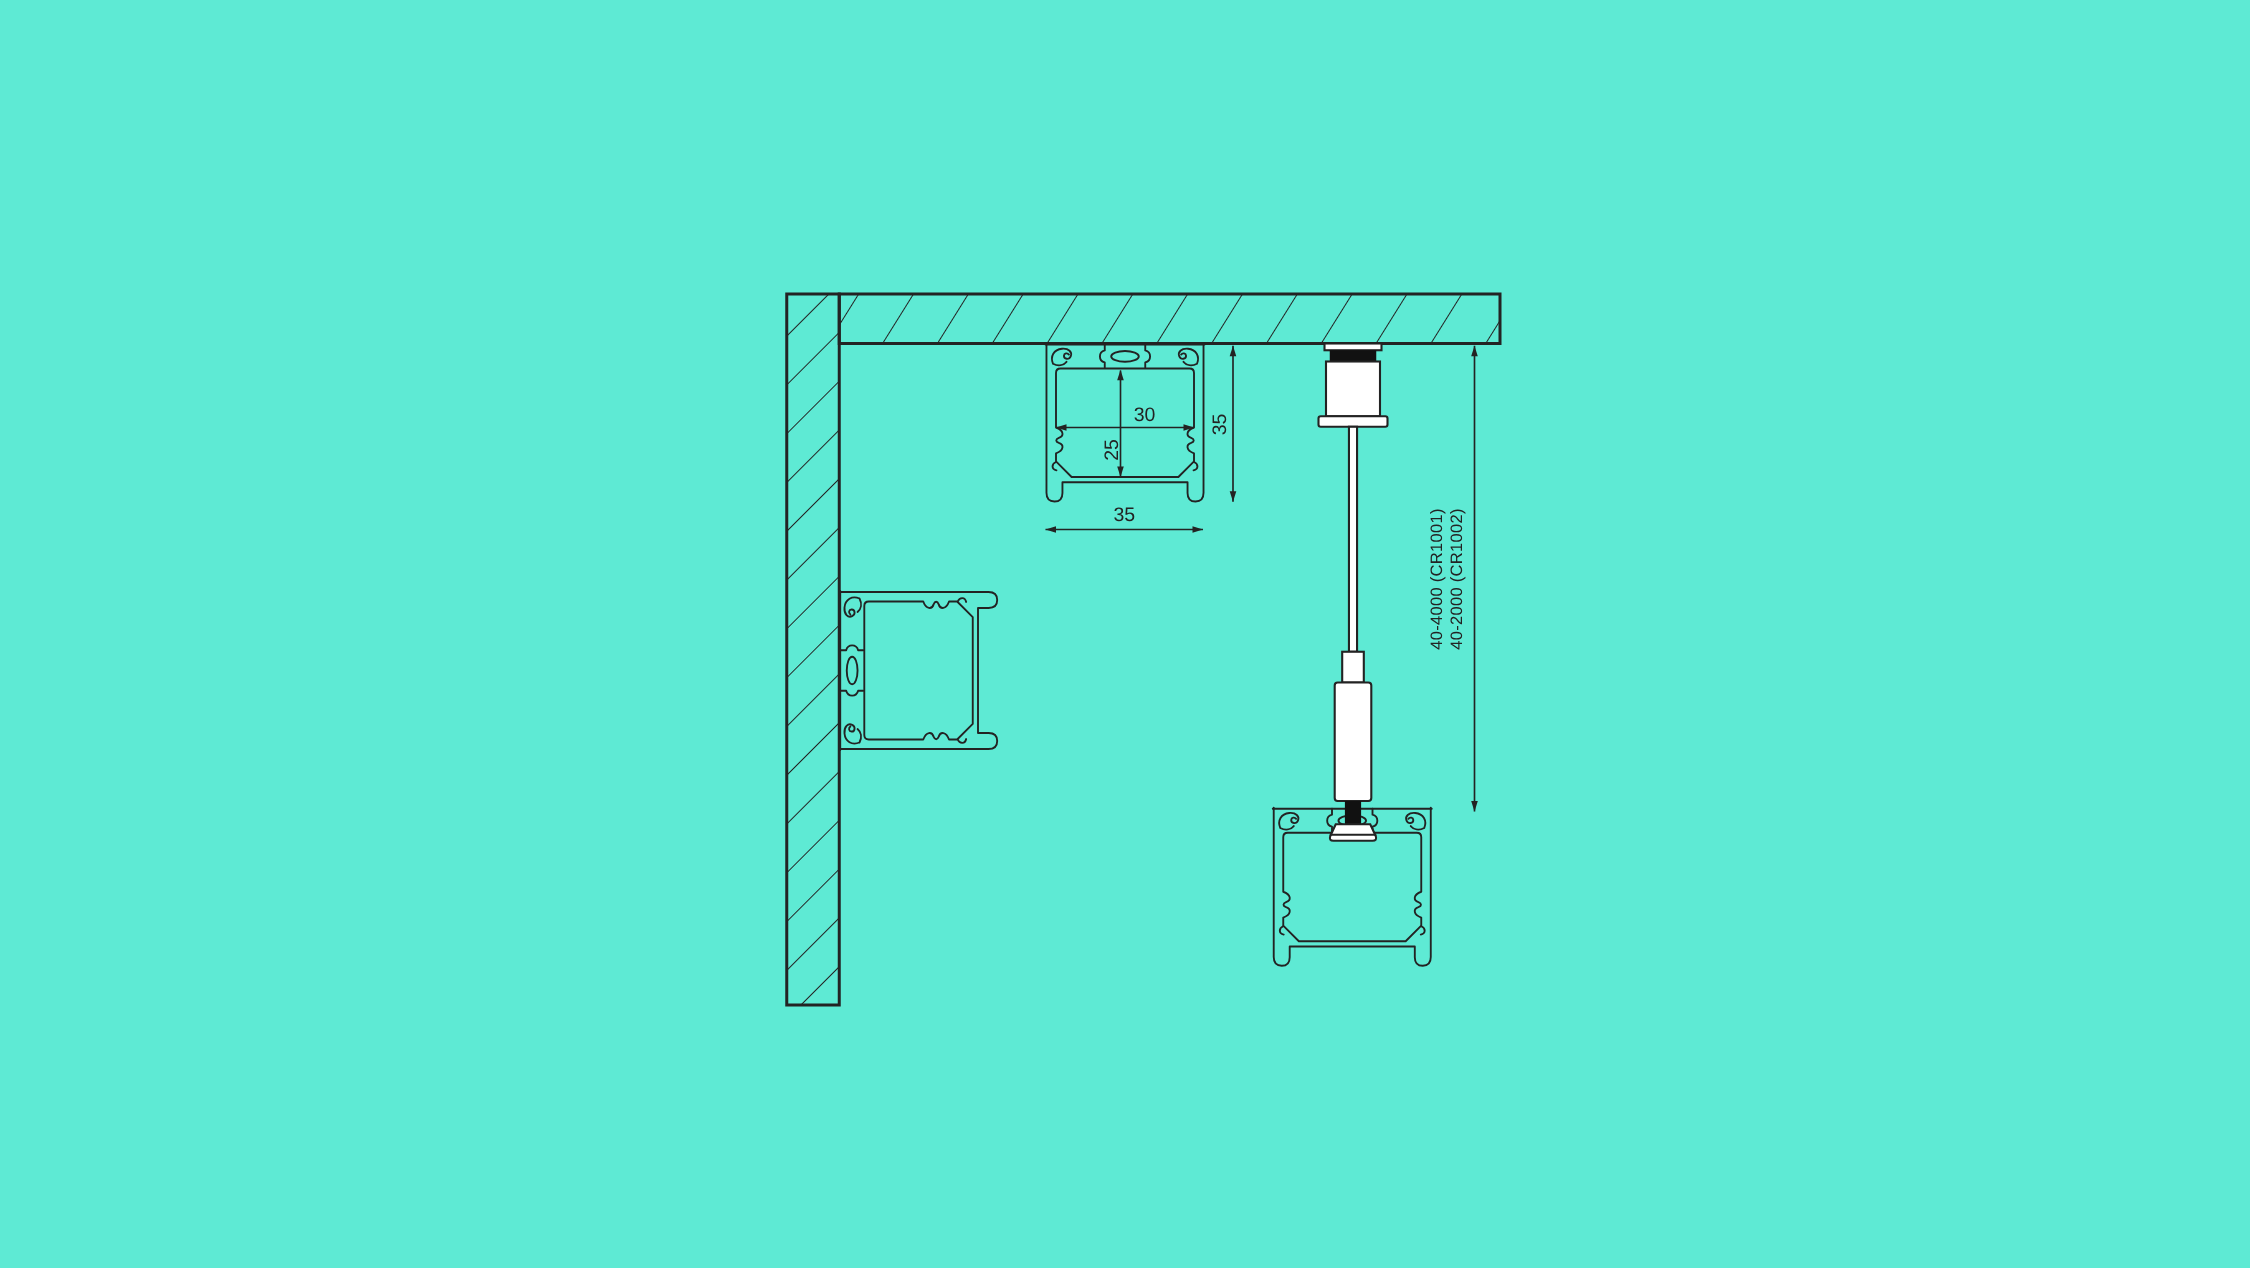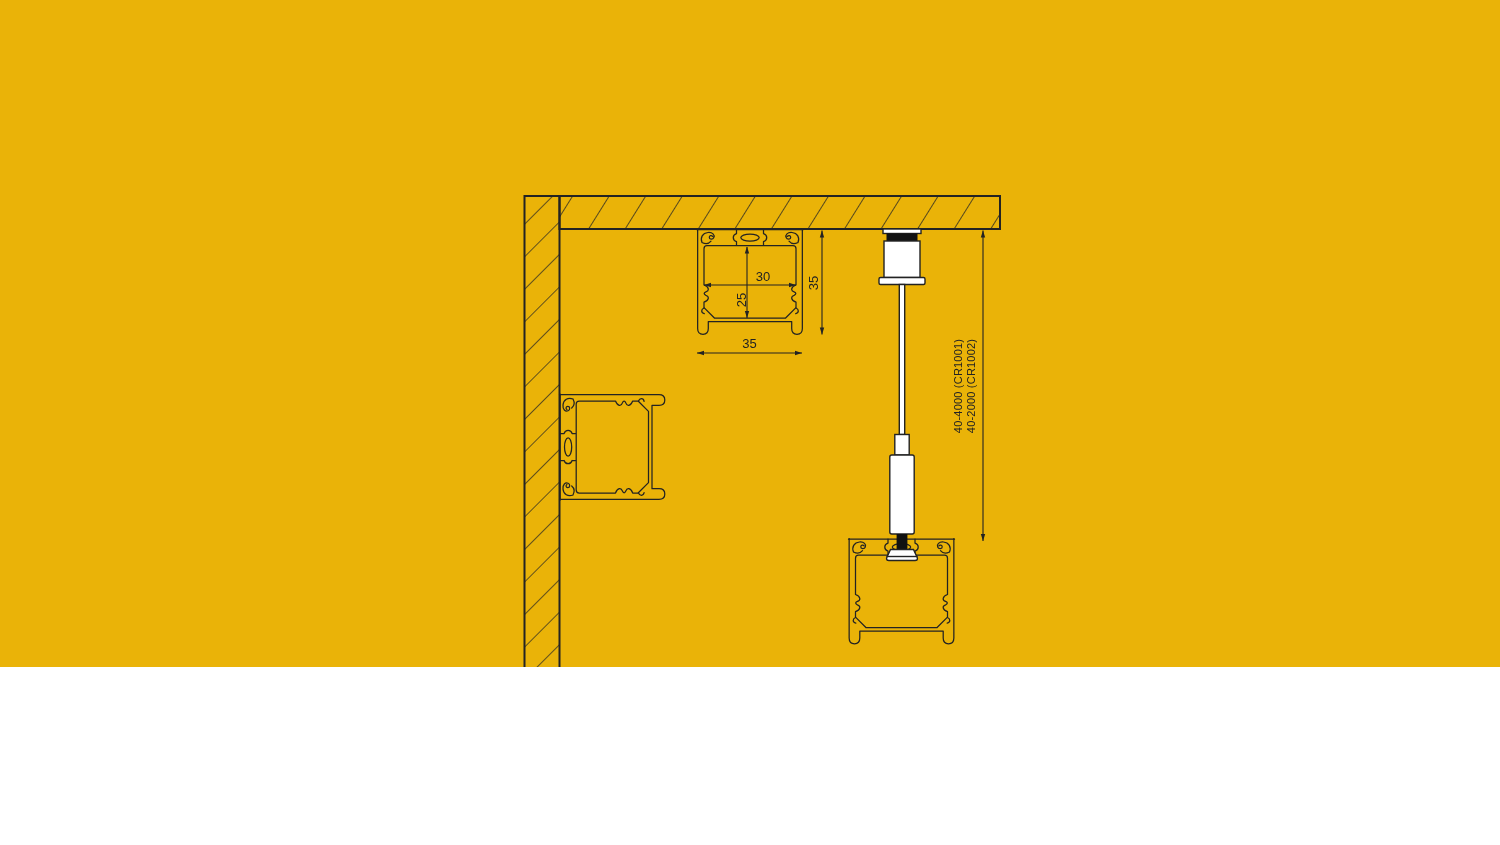--- a/index.html
+++ b/index.html
@@ -1,16 +1,16 @@
 <!DOCTYPE html>
 <html><head>
 <meta charset="utf-8">
 <style>
   html,body{margin:0;padding:0;background:#ffffff;}
-  .page{position:relative;width:1500px;height:667px;background:#eab308;overflow:hidden;
+  .page{position:relative;width:1500px;height:845px;background:#5eead4;overflow:hidden;
         font-family:"Liberation Sans", sans-serif;}
   svg{position:absolute;left:0;top:0;}
   text{font-family:"Liberation Sans", sans-serif;fill:#232323;}
   .dim-label{font-size:13px;}
   .code-label{font-size:11px;letter-spacing:0.2px;}
 </style>
 </head>
 <body>
 
 <div class="page">

